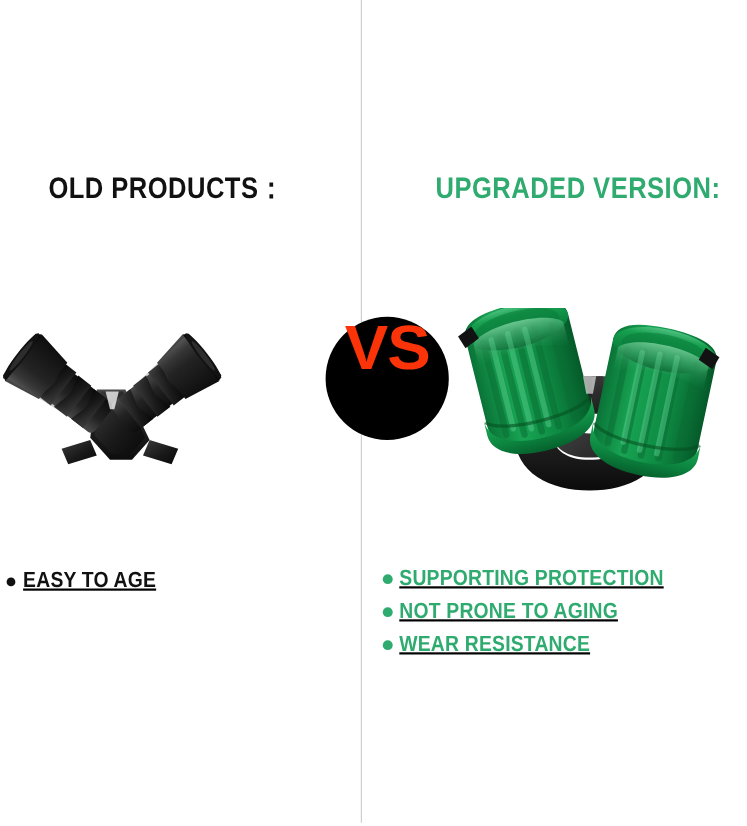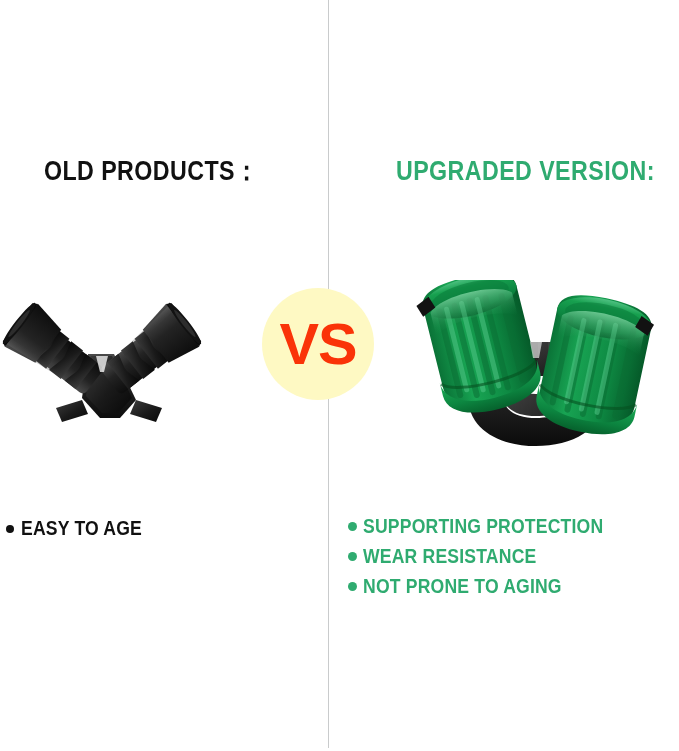--- a/index.html
+++ b/index.html
@@ -70,28 +70,27 @@
     position: absolute;
     left: 398px;
     top: 280px;
     width: 276px;
     height: 182px;
   }
 
   
   .vs-badge {
     position: absolute;
-    left: 262px;
+    left: 296px;
     top: 288px;
     width: 112px;
     height: 112px;
     border-radius: 50%;
-    background: #fef9c3;
+    background: #000000;
     display: flex;
-    align-items: center;
     justify-content: center;
   }
   .vs-text {
     font-family: "Liberation Sans Narrow", "Liberation Sans", sans-serif;
     font-weight: bold;
     font-size: 57px;
     line-height: 1;
     color: #fa3308;
     letter-spacing: -1px;
     transform: scaleX(1.04);
@@ -113,22 +112,22 @@
   .list-new {
     left: 348px;
     top: 516px;
     width: 326px;
   }
   .feature-item {
     display: flex;
     align-items: center;
     white-space: nowrap;
   }
-  .list-old .feature-item { margin-bottom: 18px; }
-  .list-new .feature-item { margin-bottom: 9px; }
+  .list-old .feature-item { margin-bottom: 18px; text-decoration: underline; }
+  .list-new .feature-item { margin-bottom: 9px; text-decoration: underline; }
 
   .bullet {
     flex: 0 0 auto;
     border-radius: 50%;
     display: inline-block;
   }
   .list-old .bullet {
     width: 8px; height: 8px;
     background: #111111;
     margin-right: 7px;
@@ -329,21 +328,21 @@
     </li>
   </ul>
 
   <ul class="feature-list list-new">
     <li class="feature-item">
       <span class="bullet"></span>
       <span class="feature-text">SUPPORTING PROTECTION</span>
     </li>
     <li class="feature-item">
       <span class="bullet"></span>
-      <span class="feature-text">WEAR RESISTANCE</span>
+      <span class="feature-text">NOT PRONE TO AGING</span>
     </li>
     <li class="feature-item">
       <span class="bullet"></span>
-      <span class="feature-text">NOT PRONE TO AGING</span>
+      <span class="feature-text">WEAR RESISTANCE</span>
     </li>
   </ul>
 
 </div>
 
 </body></html>

